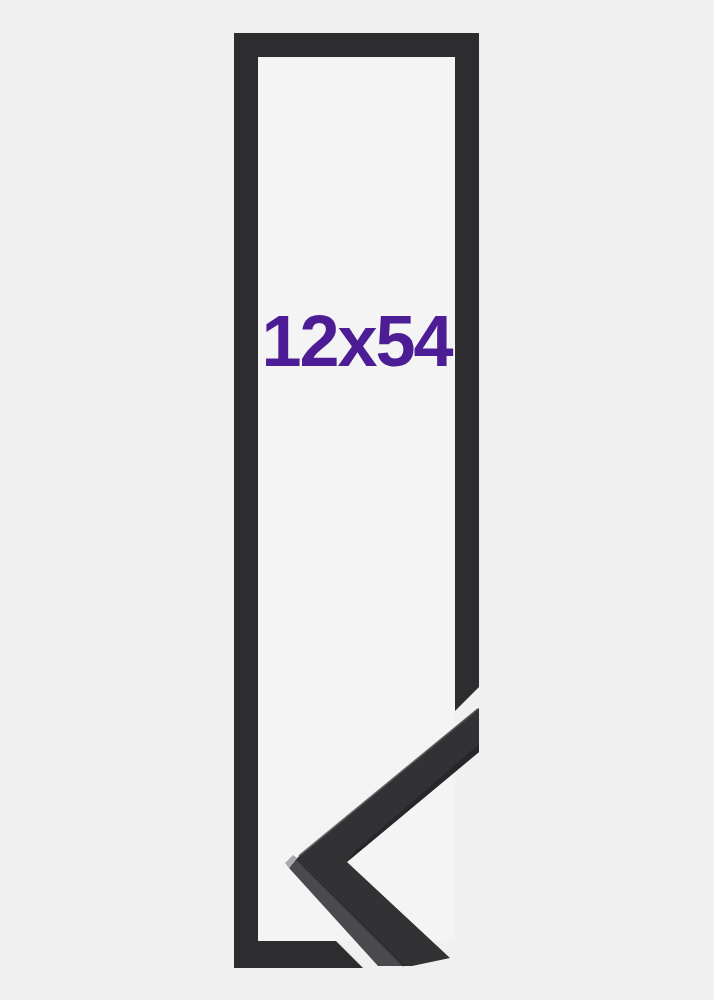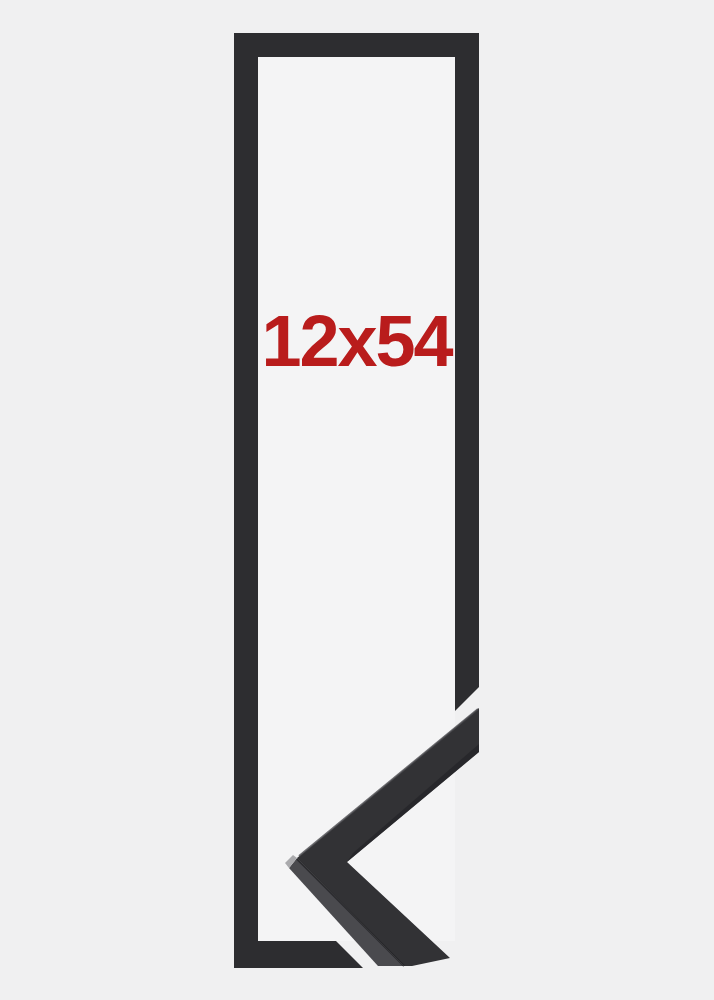--- a/index.html
+++ b/index.html
@@ -24,21 +24,21 @@
   .size-label {
     position: absolute;
     left: 234px;
     width: 245px;
     top: 341px;
     transform: translateY(-50%);
     text-align: center;
     font-size: 72px;
     font-weight: bold;
     letter-spacing: -2px;
-    color: #b91c1c;
+    color: #4c1d95;
     user-select: none;
   }
 </style>
 </head>
 <body>
 
 <div class="canvas">
 
   <svg class="scene" width="714" height="1000" viewBox="0 0 714 1000">
 

